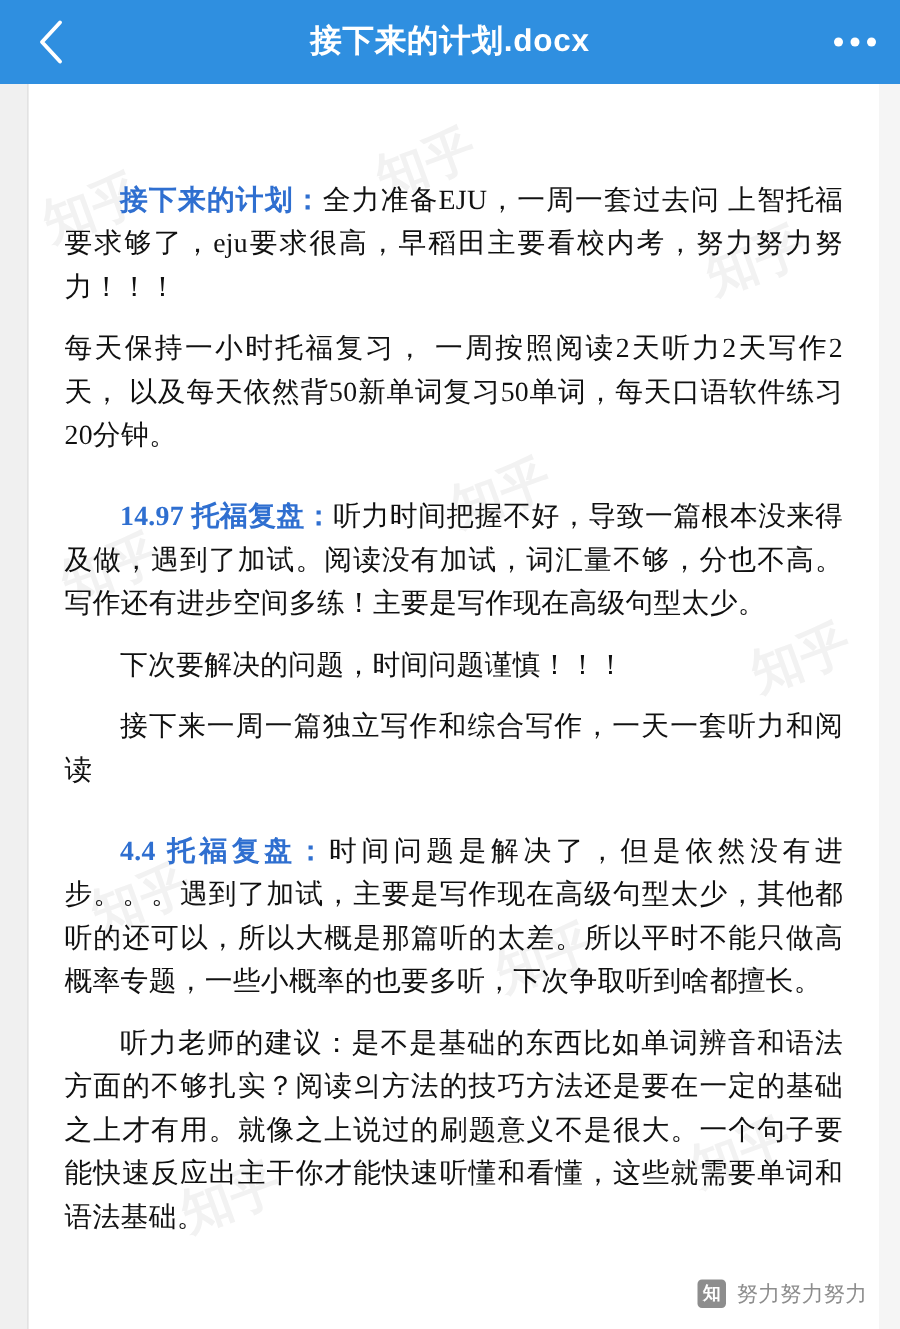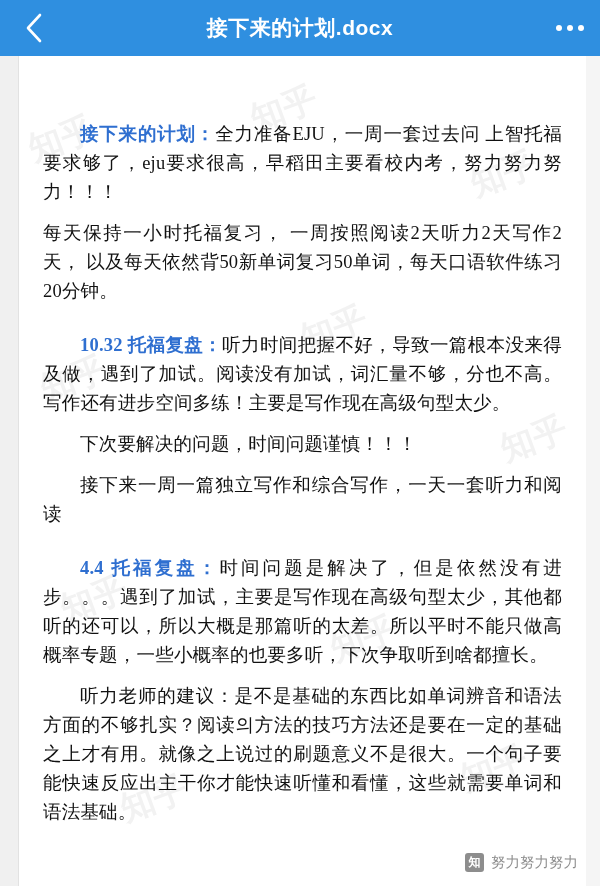--- a/index.html
+++ b/index.html
@@ -199,21 +199,21 @@
     </div>
 
     <div class="page">
 
       <p class="para indent"><span class="heading-blue">接下来的计划：</span><span>全力准备EJU，一周一套过去问 上智托福要求够了，eju要求很高，早稻田主要看校内考，努力努力努力！！！</span></p>
 
       <p class="para"><span>每天保持一小时托福复习， 一周按照阅读2天听力2天写作2天， 以及每天依然背50新单词复习50单词，每天口语软件练习20分钟。</span></p>
 
       <div class="gap-md"></div>
 
-      <p class="para indent"><span class="heading-blue">10.32 托福复盘：</span><span>听力时间把握不好，导致一篇根本没来得及做，遇到了加试。阅读没有加试，词汇量不够，分也不高。写作还有进步空间多练！主要是写作现在高级句型太少。</span></p>
+      <p class="para indent"><span class="heading-blue">14.97 托福复盘：</span><span>听力时间把握不好，导致一篇根本没来得及做，遇到了加试。阅读没有加试，词汇量不够，分也不高。写作还有进步空间多练！主要是写作现在高级句型太少。</span></p>
 
       <p class="para indent"><span>下次要解决的问题，时间问题谨慎！！！</span></p>
 
       <p class="para indent"><span>接下来一周一篇独立写作和综合写作，一天一套听力和阅读</span></p>
 
       <div class="gap-md"></div>
 
       <p class="para indent"><span class="heading-blue">4.4  托福复盘：</span><span>时间问题是解决了，但是依然没有进步。。。遇到了加试，主要是写作现在高级句型太少，其他都听的还可以，所以大概是那篇听的太差。所以平时不能只做高概率专题，一些小概率的也要多听，下次争取听到啥都擅长。</span></p>
 
 

